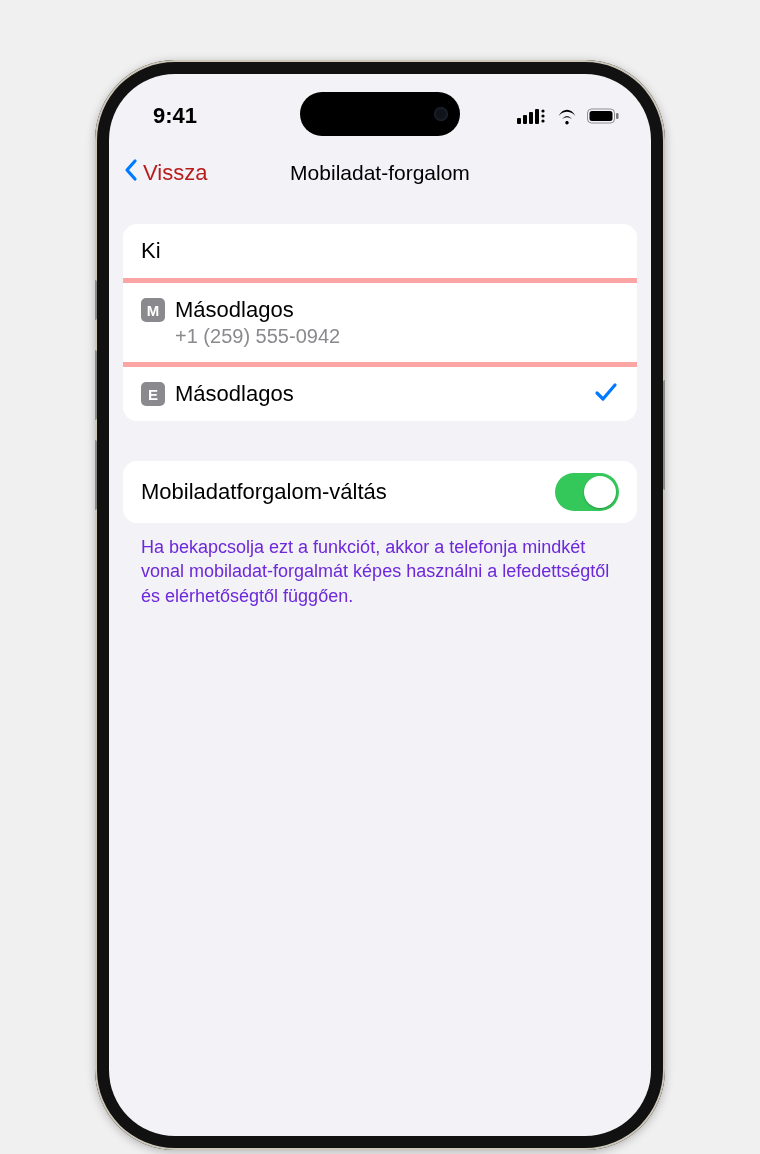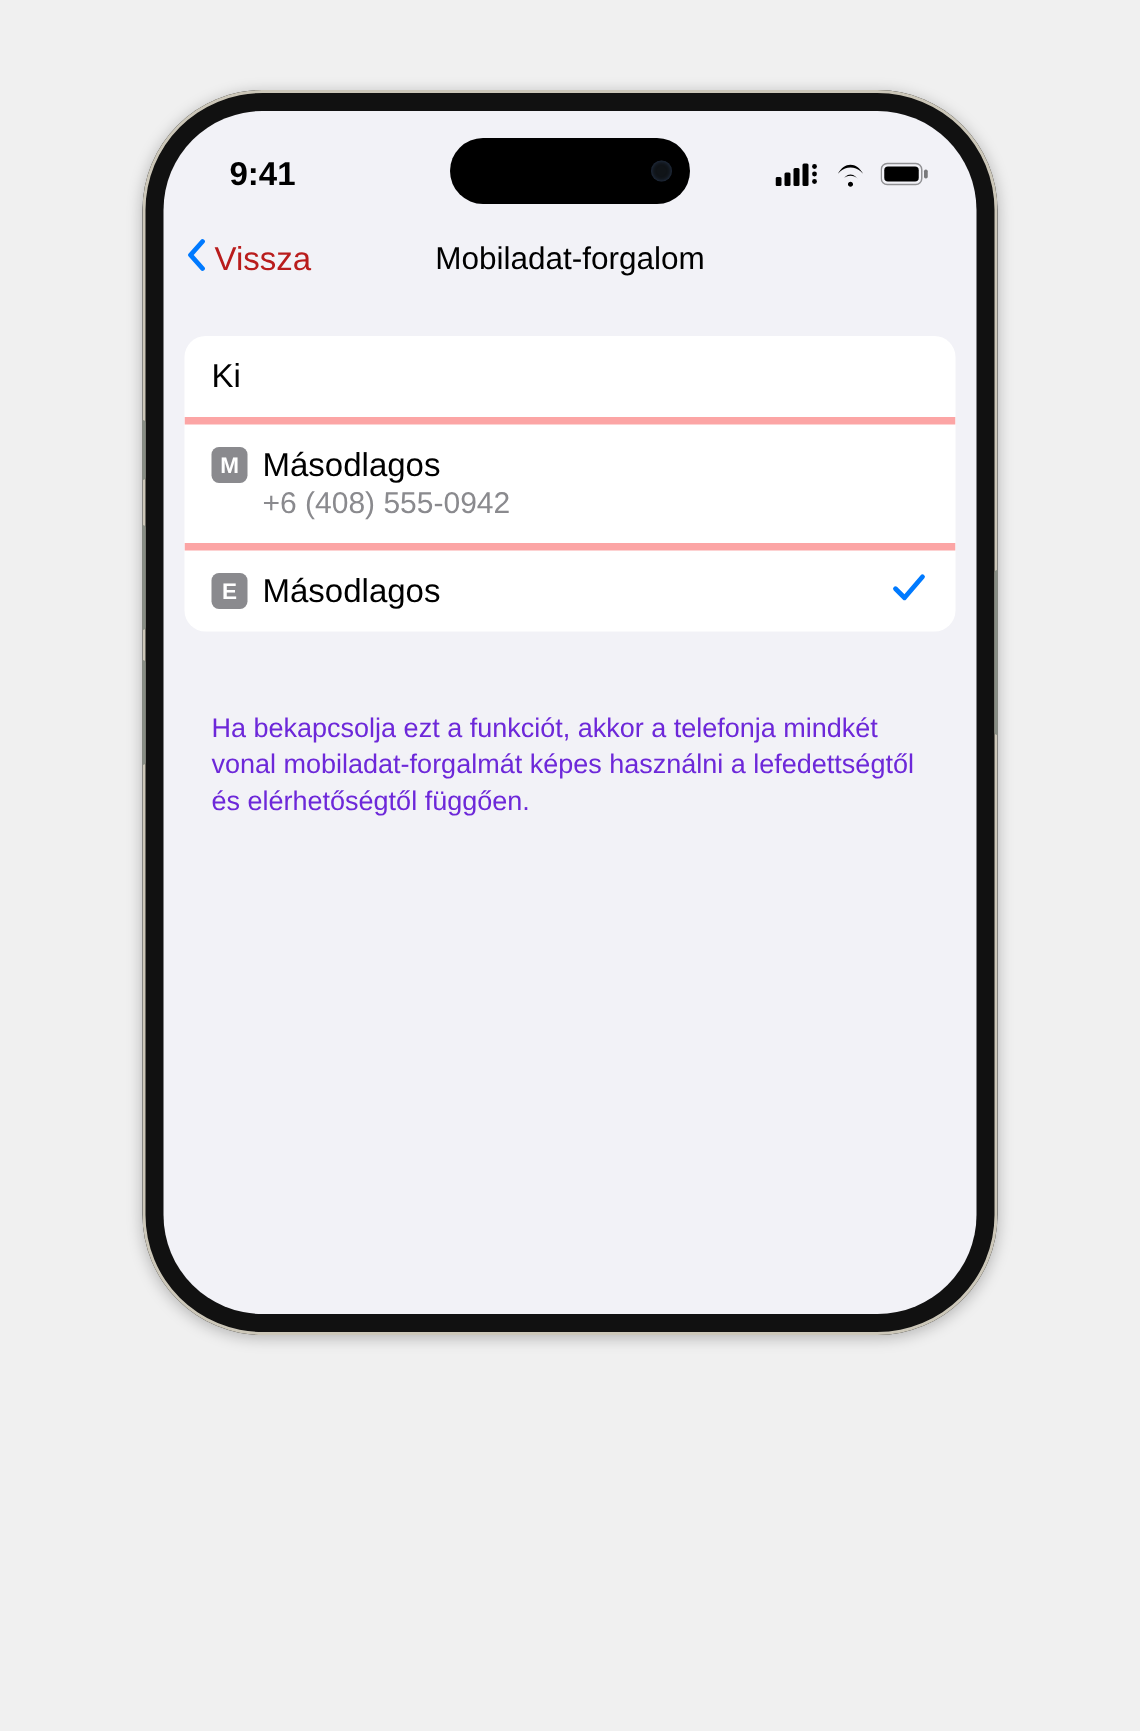--- a/index.html
+++ b/index.html
@@ -8,21 +8,21 @@
     background: #f0f0f0;
     font-family: -apple-system, "Helvetica Neue", Helvetica, Arial, sans-serif;
     display: flex;
     align-items: flex-start;
     justify-content: center;
     padding-top: 60px;
   }
 
   .phone-frame {
     width: 570px;
-    height: 830px;
+    height: 1090px;
     background: #111;
     border-radius: 80px;
     padding: 14px;
     box-shadow: inset 0 0 0 2px #ccc7b9, 0 2px 10px rgba(0,0,0,.25);
     position: relative;
     overflow: hidden;
   }
   .side-btn { position:absolute; background:#888e85; border-radius:2px; }
   .btn-l1 { left:-4px; top:220px; width:6px; height:40px; }
   .btn-l2 { left:-4px; top:290px; width:6px; height:70px; }
@@ -214,36 +214,44 @@
           <div class="row-main">
             <span>Ki</span>
           </div>
         </div>
 
         <div class="row">
           <div class="row-main">
             <span class="sim-badge">M</span>
             <span>Másodlagos</span>
           </div>
-          <div class="row-sub">+6 (408) 555-0942</div>
+          <div class="row-sub">+1 (259) 555-0942</div>
         </div>
 
         <div class="row">
           <div class="row-main">
             <span class="sim-badge">E</span>
             <span>Másodlagos</span>
           </div>
           <span class="check">
             <svg width="26" height="26" viewBox="0 0 26 26" fill="none">
               <polyline points="4,14 10,20 22,6" stroke="#007aff" stroke-width="3.2" stroke-linecap="round" stroke-linejoin="round"></polyline>
             </svg>
           </span>
         </div>
       </div>
 
       <div class="gap"></div>
 
+      <div class="group">
+        <div class="toggle-row">
+          <span class="toggle-label">Mobiladatforgalom-váltás</span>
+          <div class="toggle">
+            <div class="toggle-knob"></div>
+          </div>
+        </div>
+      </div>
 
       <div class="footer-text">Ha bekapcsolja ezt a funkciót, akkor a telefonja mindkét vonal mobiladat-forgalmát képes használni a lefedettségtől és elérhetőségtől függően.</div>
 
     </div>
   </div>
 </div>
 
 </body></html>

